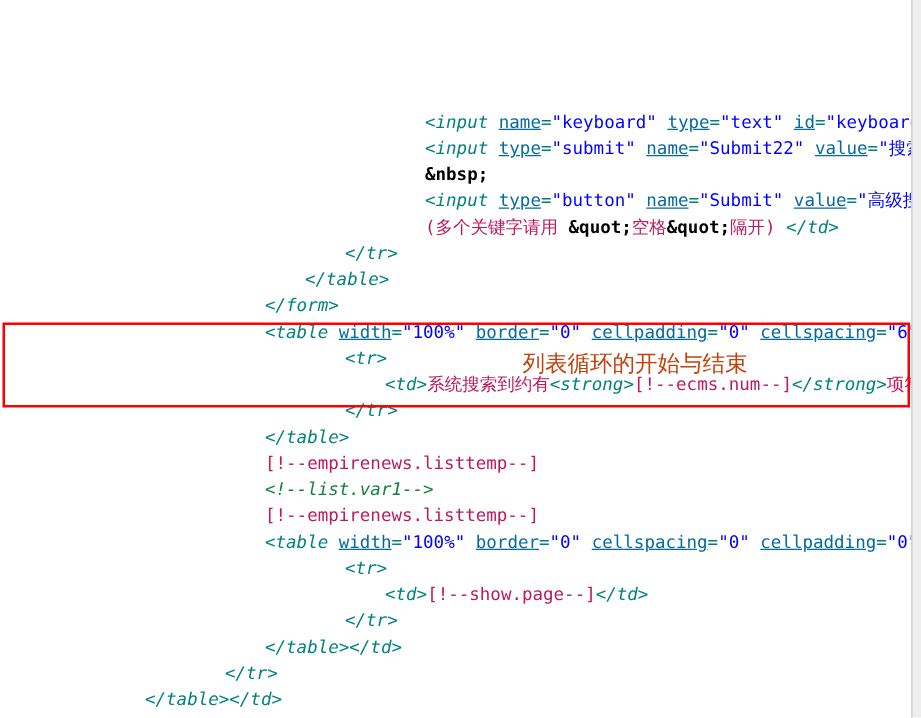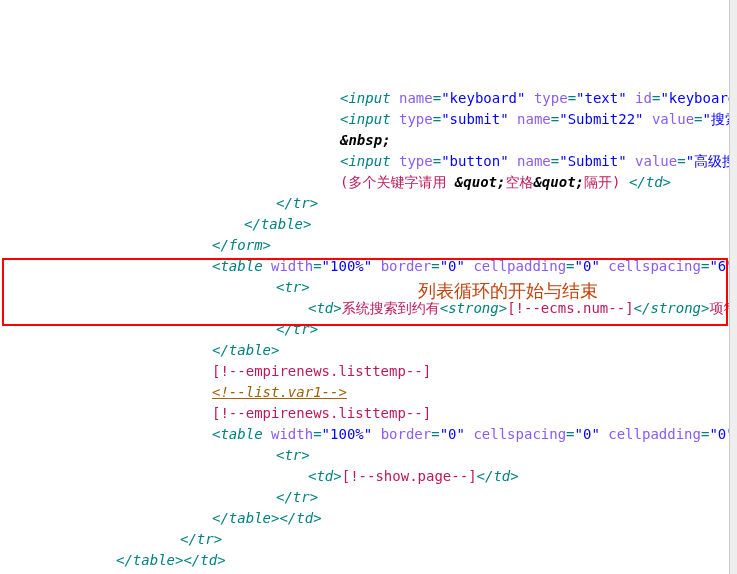--- a/index.html
+++ b/index.html
@@ -1,22 +1,22 @@
 <!DOCTYPE html>
 <html><head>
 <meta charset="utf-8">
 <style>
 * { margin:0; padding:0; box-sizing:border-box; }
 body { font-family:"SimSun","宋体",monospace; font-size:14px; background:#fff; color:#000; line-height:1.5; padding:4px 0 4px 20px; white-space:pre; overflow:hidden; }
 .tag { color:#008080;font-style:italic; }
-.attr-name { color:#8b5cf6; }
+.attr-name { color:#0369a1;text-decoration:underline; }
 .attr-val { color:#0000ff; }
 .text-black { color:#be185d; }
-.text-bold { font-weight:bold; color:#000; font-style:italic; }
-.comment { color:#a16207; font-style:italic;text-decoration:underline; }
+.text-bold { font-weight:bold; color:#000; }
+.comment { color:#15803d; font-style:italic; }
 .annotation-box { position:absolute; border:2px solid #ff0000; }
 .annotation-label { position:absolute; color:#c2410c; font-size:18px; font-family:"SimSun","宋体",sans-serif; font-weight:normal; white-space:nowrap; }
 .right-border { position:absolute; right:0; top:0; bottom:0; width:8px; background:#eee; border-left:1px solid #ccc; }
 .line { display:block; }
 </style>
 </head>
 <body>
 
 
 

